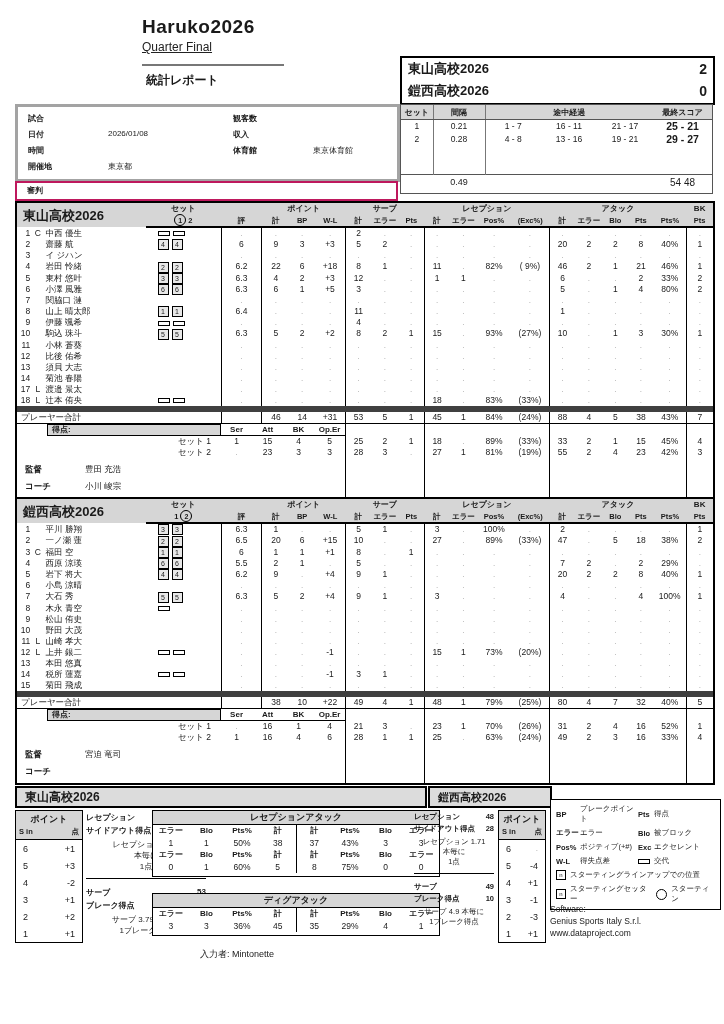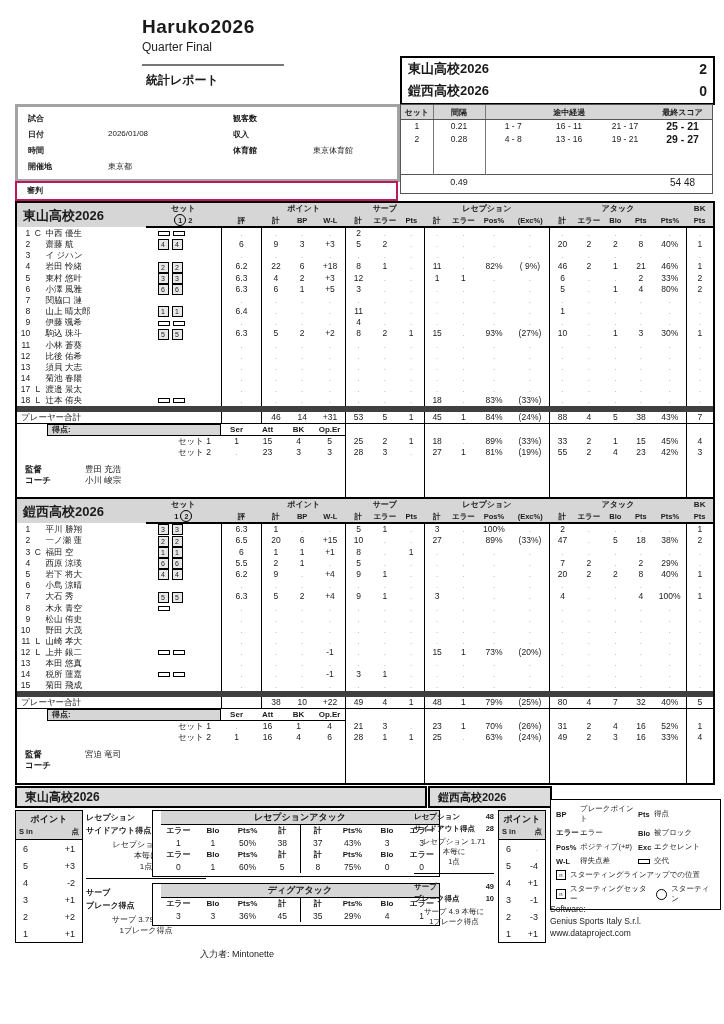--- a/index.html
+++ b/index.html
@@ -1,20 +1,20 @@
 <!DOCTYPE html>
 <html><head>
 <meta charset="utf-8">
 <style>
   html,body{margin:0;padding:0;}
   body{width:724px;height:1024px;background:#fff;font-family:"Liberation Sans",sans-serif;color:#1a1a1a;position:relative;overflow:hidden;}
   .abs{position:absolute;}
   
   .title{left:142px;top:16px;font-size:19px;font-weight:bold;letter-spacing:.5px;}
-  .subtitle{left:142px;top:40px;font-size:12px;color:#222;}
+  .subtitle{left:142px;top:40px;font-size:12px;color:#222;text-decoration:underline;}
   .hline{left:142px;top:64px;width:142px;border-top:2px solid #777;}
   .report-title{left:146px;top:72px;font-size:12px;font-weight:bold;}
   
   .resultbox{left:400px;top:56px;width:311px;height:45px;border:2px solid #000;background:#fff;}
   .res-row{display:flex;justify-content:space-between;align-items:center;height:22px;padding:0 6px;}
   .res-name{font-size:13px;font-weight:bold;}
   .res-score{font-size:14px;font-weight:bold;}
   
   .settable-box{left:400px;top:104px;width:311px;height:88px;border:1px solid #555;}
   table.sett{border-collapse:collapse;table-layout:fixed;width:100%;font-size:8.5px;}
@@ -49,41 +49,41 @@
   .dot{color:#999;font-size:8px;}
   .bl{border-left:1px solid #000;}
   .trow td{border-top:6px solid #404040;border-bottom:1px solid #000;font-weight:normal;}
   .tlabel{text-align:left !important;padding-left:4px !important;}
   .slbar{background:#d6d6d6;border:1px solid #000;font-weight:bold;text-align:left;padding:0 4px;margin-left:30px;height:10px;line-height:10px;font-size:8px;}
   .scols{display:flex;}
   .scols span{flex:1;}
   .shead{font-weight:bold;border-bottom:1px solid #000;font-size:8px;}
   .setlbl{text-align:right !important;padding-right:10px !important;}
   .staffrow td{height:40px;vertical-align:top;}
-  .staff{display:grid;grid-template-columns:60px auto;text-align:left;font-size:8.5px;padding:6px 0 0 8px;}
+  .staff{display:grid;grid-template-columns:60px auto;text-align:left;font-size:8.5px;row-gap:6px;padding:6px 0 0 8px;}
   .stlbl{font-weight:bold;}
   
   .teambar{height:18px;border:2px solid #000;background:#dcdcdc;font-weight:bold;font-size:12px;line-height:18px;padding-left:8px;}
   .tb-left{left:15px;top:786px;width:400px;}
   .tb-right{left:428px;top:786px;width:112px;font-size:11px;}
   .pointsbox{border:1px solid #000;width:66px;background:#fff;}
   .pbx-left{left:15px;top:810px;}
   .pbx-right{left:498px;top:810px;width:46px;}
   .pb-head{background:#d6d6d6;border-bottom:1px solid #000;padding:2px 3px;}
   .pb-title{font-weight:bold;font-size:9px;text-align:center;}
   .pb-sub{display:flex;justify-content:space-between;font-weight:bold;font-size:7.5px;margin-top:1px;}
   .pb-row{display:flex;justify-content:space-between;padding:0 7px;font-size:9px;height:17px;align-items:center;}
   .sidestats{width:120px;font-size:8px;}
   .ss-left{left:86px;top:812px;}
   .ss-right{left:414px;top:812px;width:80px;font-size:7.5px;}
   .ss-row{display:flex;justify-content:space-between;font-weight:bold;margin-bottom:2px;}
   .ss-note{text-align:center;margin:3px 0 6px;color:#222;}
   .ss-div{border-top:1px solid #000;margin:6px 0 8px;}
   .recepbox{left:152px;top:810px;width:288px;}
-  .rb-sec{border:1px solid #000;background:#fff;margin-bottom:6px;padding-left:8px;}
+  .rb-sec{border:1px solid #000;background:#fff;margin-bottom:16px;}
   .rb-title{background:#d6d6d6;font-weight:bold;font-size:9px;text-align:center;border-bottom:1px solid #000;height:13px;line-height:13px;}
   .rb-sub{font-size:8px;text-align:center;margin:3px 0 1px;}
   .rb-row{display:flex;font-size:8.5px;height:12px;line-height:12px;}
   .rb-row span{flex:1;text-align:center;}
   .rb-row span:nth-child(5){border-left:1px solid #000;}
   .rb-hd{font-weight:bold;font-size:8px;}
   
   .legendbox{left:550px;top:799px;width:160px;border:1px solid #000;padding:4px 4px 5px 5px;font-size:7.5px;background:#fff;}
   .lg-grid{display:grid;grid-template-columns:24px 58px 16px auto;row-gap:4px;align-items:center;}
   .lg-k{font-weight:bold;}

